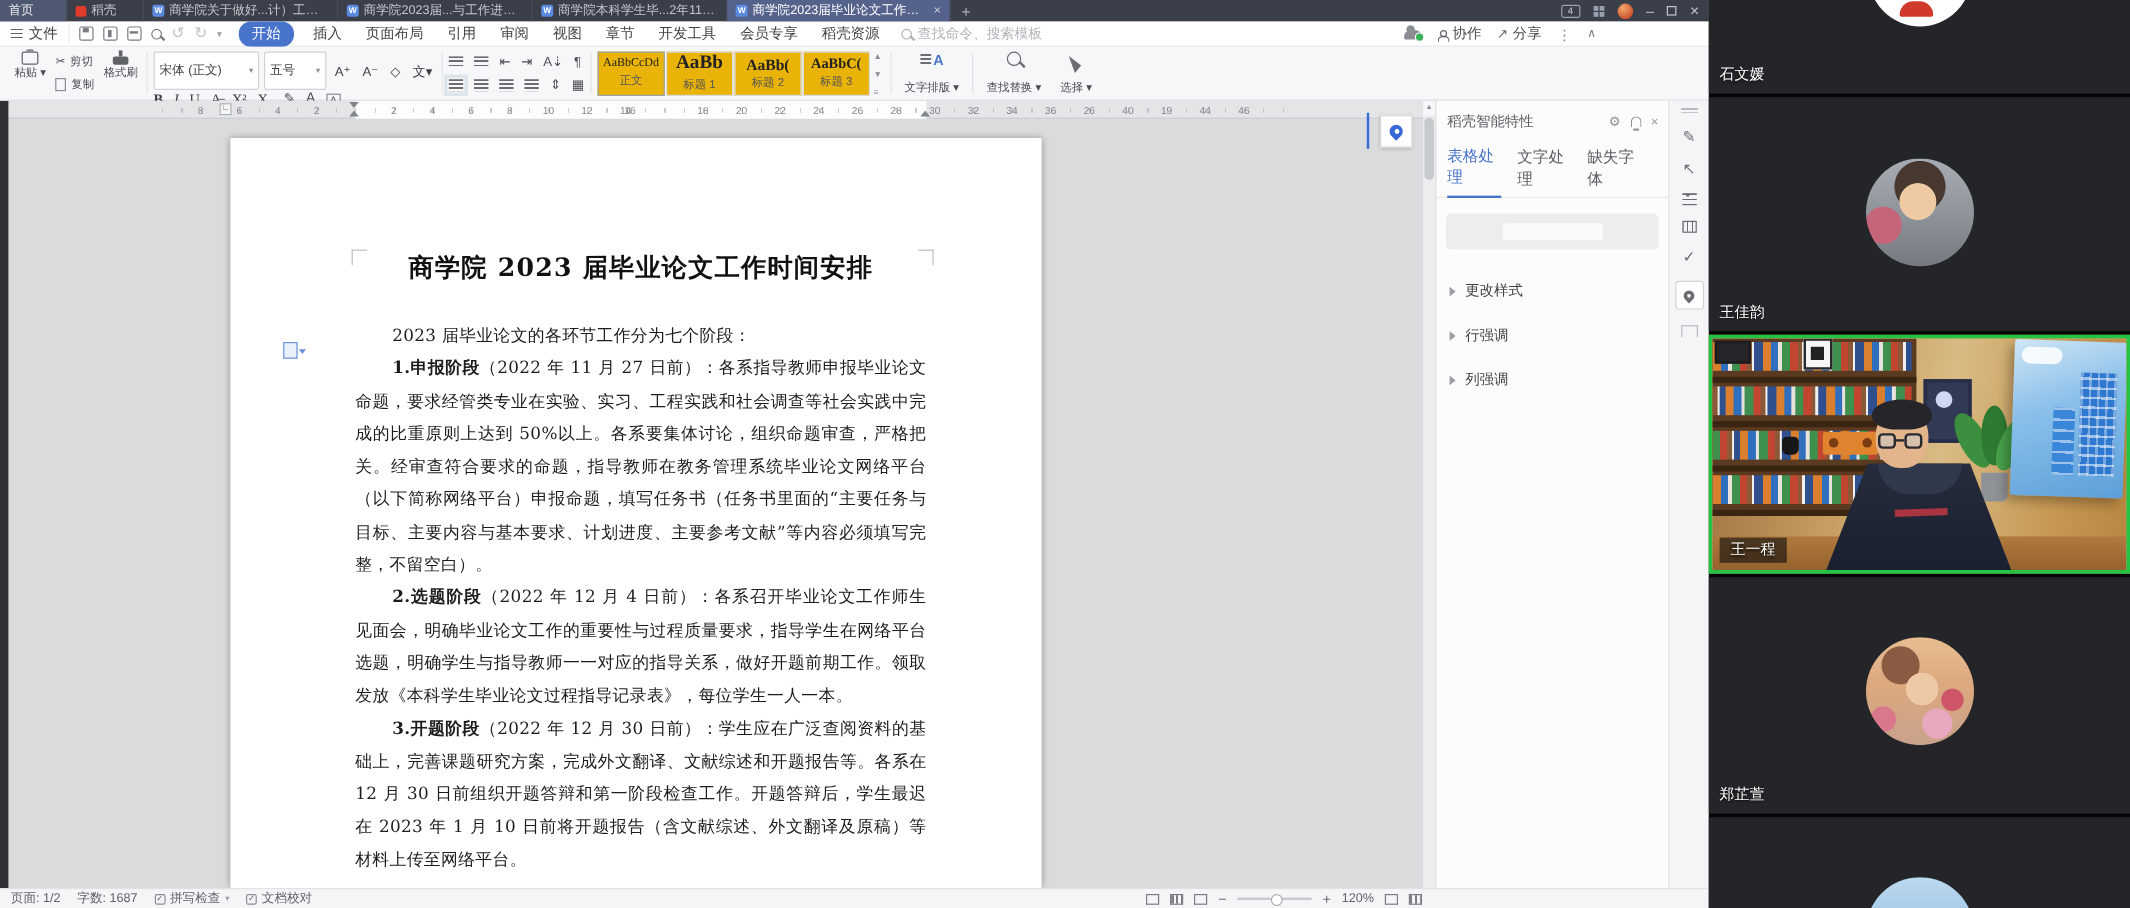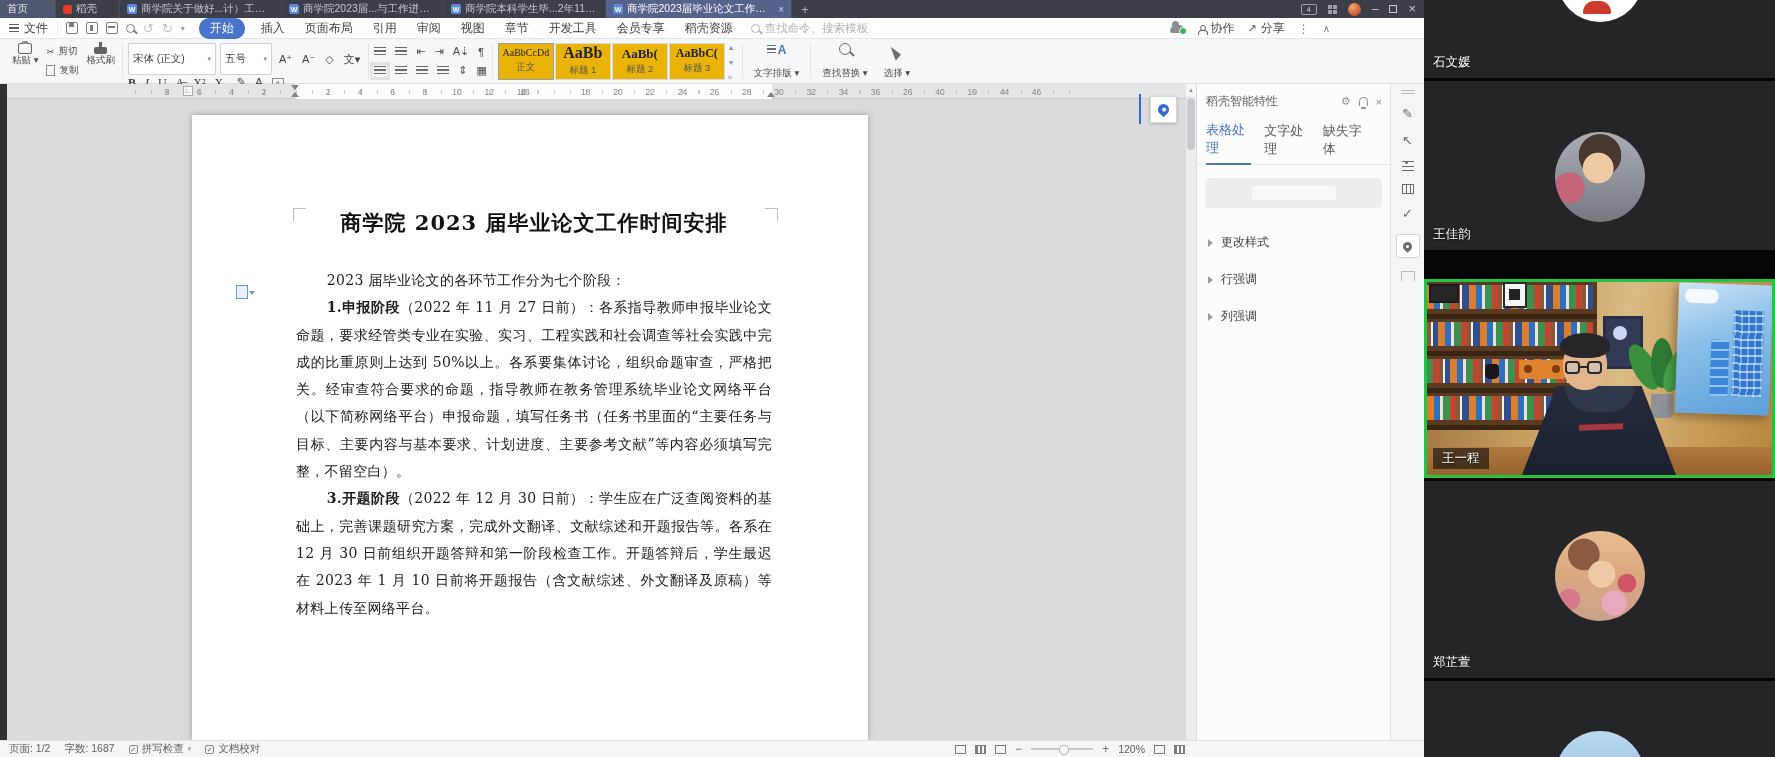--- a/index.html
+++ b/index.html
@@ -178,21 +178,21 @@
   .sb-right{margin-left:auto;margin-right:239px;display:flex;align-items:center;gap:9px;}
   .vm{width:11px;height:9px;border:1.2px solid #7a7e83;}
   .vm.b{background:repeating-linear-gradient(90deg,#7a7e83 0 2px,transparent 2px 4px);}
   .zslider{width:62px;height:2px;background:#c6c9cd;position:relative;}
   .zslider::after{content:"";position:absolute;left:28px;top:-3px;width:8px;height:8px;border-radius:50%;background:#fff;border:1px solid #aaadb0;}
   .zpm{font-size:12px;color:#6a6e73;}
 
   
   .meet{position:absolute;left:1424px;top:0;width:351px;height:757px;background:#050505;}
   .tile{position:absolute;left:0;width:351px;background:#232528;overflow:hidden;}
-  .t1{top:0;height:78px;} .t2{top:81px;height:169px;} .t3{top:279px;height:199px;border:3px solid #23c343;background:#c9a266;}
+  .t1{top:0;height:78px;} .t2{top:81px;height:195px;} .t3{top:279px;height:199px;border:3px solid #23c343;background:#c9a266;}
   .t4{top:481px;height:197px;} .t5{top:681px;height:76px;}
   .vid-name{position:absolute;left:9px;bottom:7px;color:#fff;font-size:12.5px;text-shadow:0 1px 2px rgba(0,0,0,.8);z-index:5;}
   .vid-name.boxed{left:6px;bottom:6px;background:rgba(15,15,15,.62);padding:2px 9px;}
   .av{position:absolute;border-radius:50%;}
   .av-dish{left:133px;top:-64px;width:86px;height:86px;background:#fff;}
   .av-dish::after{content:"";position:absolute;left:26px;top:65px;width:28px;height:13px;background:#cf3a2c;border-radius:14px 14px 2px 2px;}
   .av-girl{left:131px;top:51px;width:90px;height:90px;background:
     radial-gradient(circle at 48% 40%, #edcaa4 0 21%, rgba(0,0,0,0) 22%),
     radial-gradient(circle at 50% 26%, #473830 0 26%, rgba(0,0,0,0) 27%),
     radial-gradient(circle at 16% 62%, #c4657a 0 16%, rgba(0,0,0,0) 17%),
@@ -489,20 +489,21 @@
         <span class="ind br"></span>
       </div>
 
       <div class="pagewrap">
         <div class="cmark l"></div>
         <div class="cmark r"></div>
         <div class="doc-title">商学院 2023 届毕业论文工作时间安排</div>
         <div class="doc-body">
           <p><b></b><span>2023 届毕业论文的各环节工作分为七个阶段：</span></p>
           <p><b>1.申报阶段</b><span>（2022 年 11 月 27 日前）：各系指导教师申报毕业论文命题，要求经管类专业在实验、实习、工程实践和社会调查等社会实践中完成的比重原则上达到 50%以上。各系要集体讨论，组织命题审查，严格把关。经审查符合要求的命题，指导教师在教务管理系统毕业论文网络平台（以下简称网络平台）申报命题，填写任务书（任务书里面的“主要任务与目标、主要内容与基本要求、计划进度、主要参考文献”等内容必须填写完整，不留空白）。</span></p>
+          <p><b>2.选题阶段</b><span>（2022 年 12 月 4 日前）：各系召开毕业论文工作师生见面会，明确毕业论文工作的重要性与过程质量要求，指导学生在网络平台选题，明确学生与指导教师一一对应的指导关系，做好开题前期工作。领取发放《本科学生毕业论文过程指导记录表》，每位学生一人一本。</span></p>
           <p><b>3.开题阶段</b><span>（2022 年 12 月 30 日前）：学生应在广泛查阅资料的基础上，完善课题研究方案，完成外文翻译、文献综述和开题报告等。各系在 12 月 30 日前组织开题答辩和第一阶段检查工作。开题答辩后，学生最迟在 2023 年 1 月 10 日前将开题报告（含文献综述、外文翻译及原稿）等材料上传至网络平台。</span></p>
         </div>
         <div class="margin-note"></div>
       </div>
 
       <div class="leftstrip"></div>
       <div class="caretline"></div>
       <div class="pinbox">
           <span class="ic-pin"></span>
         </div>

